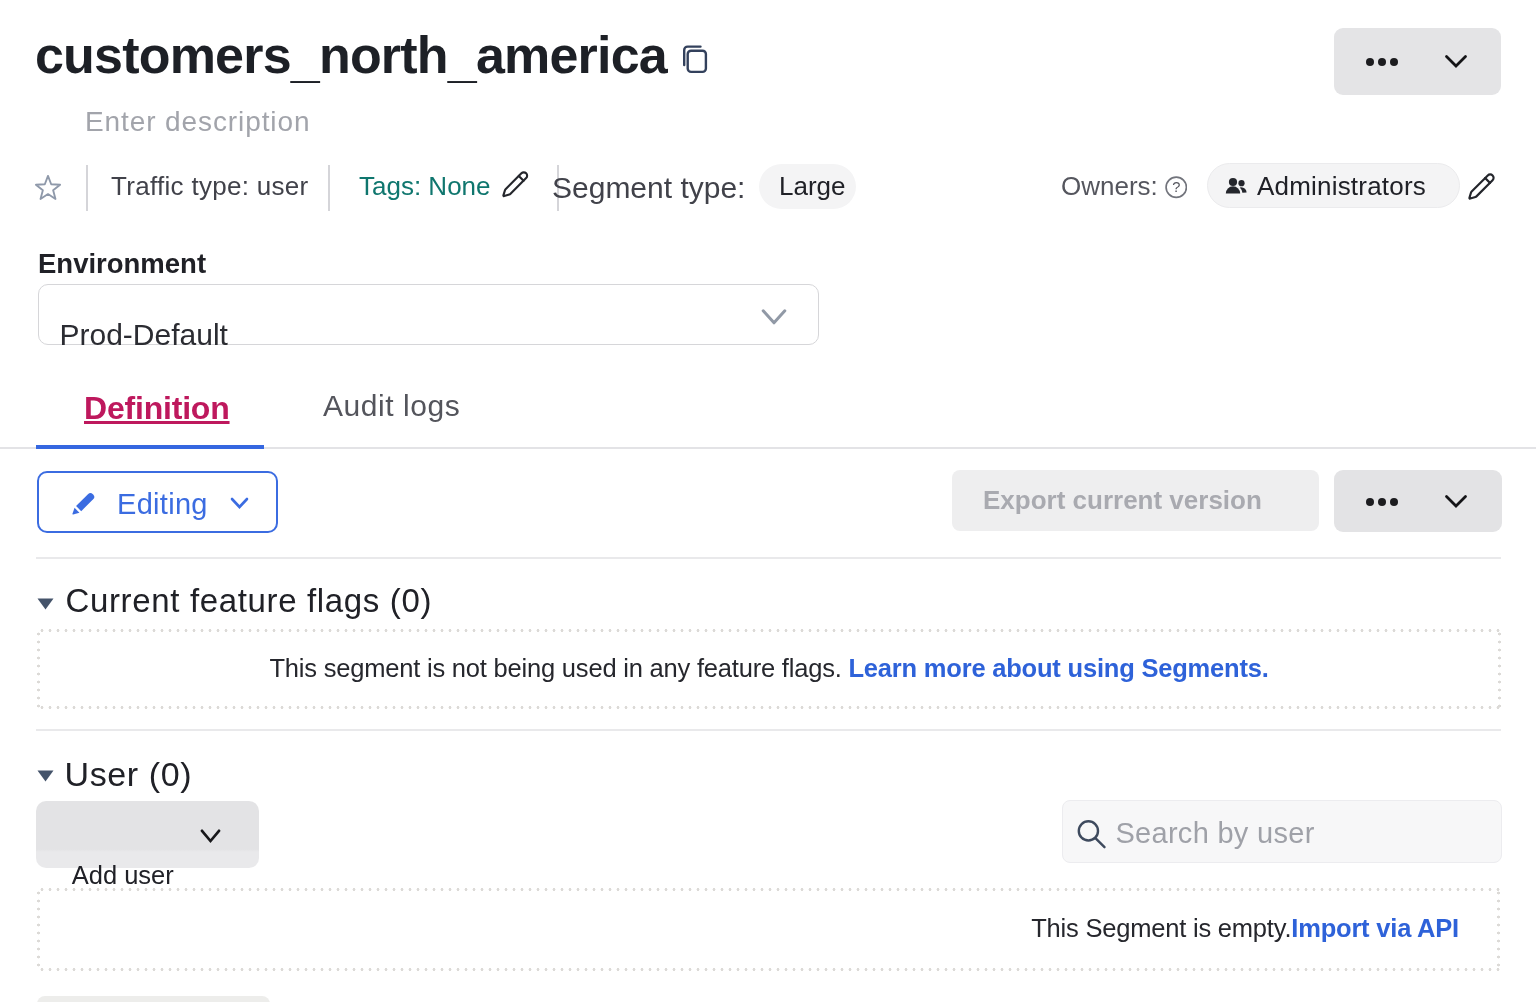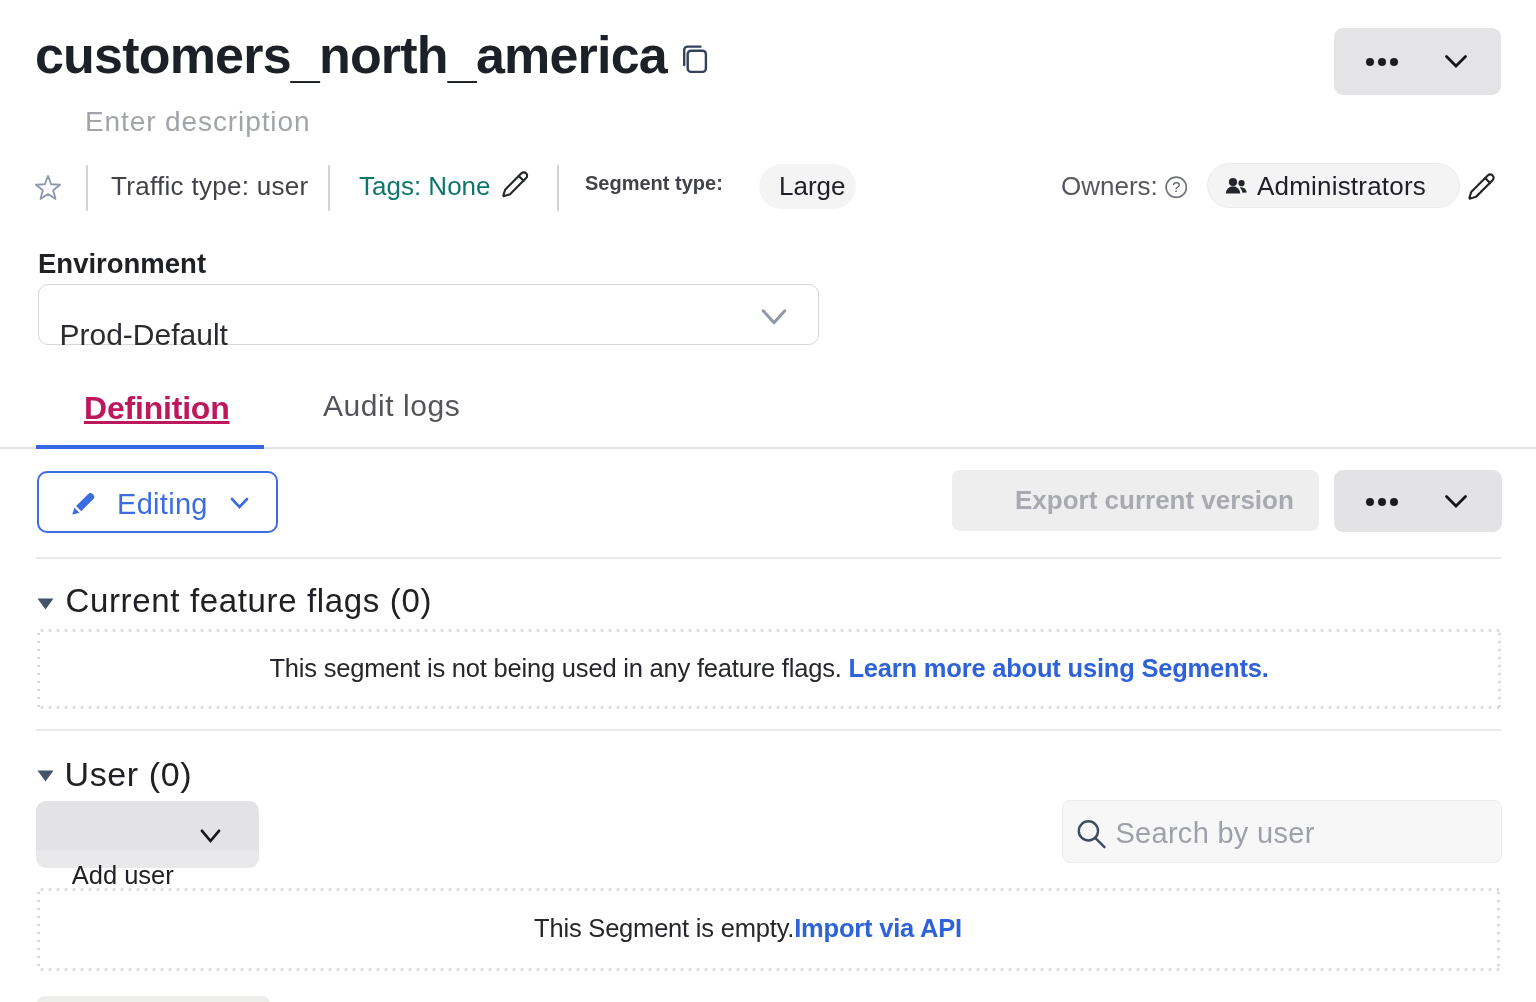--- a/index.html
+++ b/index.html
@@ -35,21 +35,21 @@
 </svg>
 <div class="abs" style="left:86px; top:165px; width:2px; height:46px; background:#d5d5d9;"></div>
 <div class="abs" style="left:111px; top:173px; font-size:26px; letter-spacing:0.3px; color:#41424a;">Traffic type: user</div>
 <div class="abs" style="left:328px; top:165px; width:2px; height:46px; background:#d5d5d9;"></div>
 <div class="abs" style="left:359px; top:173px; font-size:26px; color:#0f766e;">Tags: None</div>
 <svg class="abs" style="left:501px; top:169.5px;" width="28.5" height="28.5" viewBox="0 0 24 24" fill="none" stroke="#24262c" stroke-width="1.8" stroke-linecap="round" stroke-linejoin="round">
   <path d="M21.174 6.812a1 1 0 0 0-3.986-3.987L3.842 16.174a2 2 0 0 0-.5.83l-1.321 4.352a.5.5 0 0 0 .623.622l4.353-1.32a2 2 0 0 0 .83-.497z"></path>
   <path d="m15 5 4 4"></path>
 </svg>
 <div class="abs" style="left:557px; top:165px; width:2px; height:46px; background:#d5d5d9;"></div>
-<div class="abs" style="left:585px; top:173px; font-size:20px; color:#41424a;font-weight:bold;">Segment type:</div>
+<div class="abs" style="left:552px; top:173px; font-size:30px; color:#41424a;">Segment type:</div>
 <div class="pill" style="left:759px; top:164px; width:97px; height:45px;"></div>
 <div class="abs" style="left:779px; top:173px; font-size:26px; color:#202127;">Large</div>
 
 <div class="abs" style="left:1061px; top:173px; font-size:26px; color:#55565e;">Owners:</div>
 <svg class="abs" style="left:1164.5px; top:176px;" width="22.5" height="22.5" viewBox="0 0 23 23" fill="none">
   <circle cx="11.5" cy="11.5" r="10.4" stroke="#72747c" stroke-width="1.7"></circle>
   <text x="11.5" y="16.3" font-size="15" fill="#55565e" text-anchor="middle" font-family="Liberation Sans">?</text>
 </svg>
 <div class="pill" style="left:1207px; top:162.5px; width:253px; height:45px; border:1px solid #ebebed;"></div>
 <svg class="abs" style="left:1224px; top:173.5px;" width="24" height="24" viewBox="0 0 24 24" fill="#24262c">
@@ -88,21 +88,21 @@
 <svg class="abs" style="left:70px; top:488.5px;" width="28" height="28" viewBox="0 0 24 24" fill="#3b6ce1">
   <path d="M5.2 14.6 L15.4 4.4 a3.0 3.0 0 0 1 4.2 0 l0.25 0.25 a3.0 3.0 0 0 1 0 4.2 L9.6 19.0 Z"></path>
   <path d="M3.9 16.1 L8.1 20.3 L2.7 21.8 a0.5 0.5 0 0 1 -0.6 -0.6 Z"></path>
 </svg>
 <div class="abs" style="left:117px; top:490.2px; font-size:29px; letter-spacing:0.3px; color:#3b6ce1;">Editing</div>
 <svg class="abs" style="left:229.5px; top:496.5px;" width="19" height="13" viewBox="0 0 19 13">
   <path d="M2 2 L9.5 10 L17 2" stroke="#3b6ce1" stroke-width="2.6" fill="none" stroke-linecap="round"></path>
 </svg>
 
 <div class="abs" style="left:952px; top:470px; width:366.6px; height:61px; background:#eeeeef; border-radius:8px;"></div>
-<div class="abs" style="left:983px; top:486.8px; font-size:26px; font-weight:bold; color:#a9aab0;margin-left:32px;">Export current version</div>
+<div class="abs" style="left:983px; top:486.8px; font-size:26px; font-weight:bold; color:#a9aab0;">Export current version</div>
 <div class="abs" style="left:1334px; top:470px; width:168px; height:62px; background:#e3e3e5; border-radius:9px;"></div>
 <div class="abs" style="left:1366px; top:497.5px; width:8px; height:8px; border-radius:50%; background:#1c1c1f;"></div>
 <div class="abs" style="left:1378px; top:497.5px; width:8px; height:8px; border-radius:50%; background:#1c1c1f;"></div>
 <div class="abs" style="left:1390px; top:497.5px; width:8px; height:8px; border-radius:50%; background:#1c1c1f;"></div>
 <svg class="abs" style="left:1444px; top:493.5px;" width="24" height="16" viewBox="0 0 24 16">
   <path d="M2.5 2.5 L12 12 L21.5 2.5" stroke="#141417" stroke-width="2.8" fill="none" stroke-linecap="round"></path>
 </svg>
 
 <div class="abs" style="left:36px; top:557px; width:1465px; height:2px; background:#e9e9eb;"></div>
 
@@ -127,15 +127,15 @@
 </svg>
 
 <div class="abs" style="left:1062.4px; top:800.4px; width:440px; height:63px; background:#f7f7f8; border:1px solid #ececef; border-radius:8px;"></div>
 <svg class="abs" style="left:1077px; top:819px;" width="30" height="30" viewBox="0 0 30 30" fill="none">
   <circle cx="11.4" cy="11.9" r="9.6" stroke="#3e4a5e" stroke-width="2.4"></circle>
   <path d="M18.4 19.2 L27.5 28.2" stroke="#3e4a5e" stroke-width="2.4" stroke-linecap="round"></path>
 </svg>
 <div class="abs" style="left:1115.4px; top:818.8px; font-size:29px; letter-spacing:0.3px; color:#9fa1a8;">Search by user</div>
 
 <div class="dotbox" style="left:37px; top:887.5px; width:1463px; height:83px;"></div>
-<div class="abs" style="left:37px; top:887.5px; width:1463px; height:83px; padding-right:41px; display:flex; align-items:center; justify-content:center; font-size:25.5px; letter-spacing:-0.2px; color:#26272d;">This Segment is empty.<span style="color:#2e62d9; font-weight:bold;">Import via API</span></div>
+<div class="abs" style="left:37px; top:887.5px; width:1463px; height:83px; padding-right:41px; display:flex; align-items:center; justify-content:flex-end; font-size:25.5px; letter-spacing:-0.2px; color:#26272d;">This Segment is empty.<span style="color:#2e62d9; font-weight:bold;">Import via API</span></div>
 
 <div class="abs" style="left:37px; top:996px; width:233px; height:10px; background:#ededeb; border-radius:8px 8px 0 0;"></div>
 
 </body></html>

